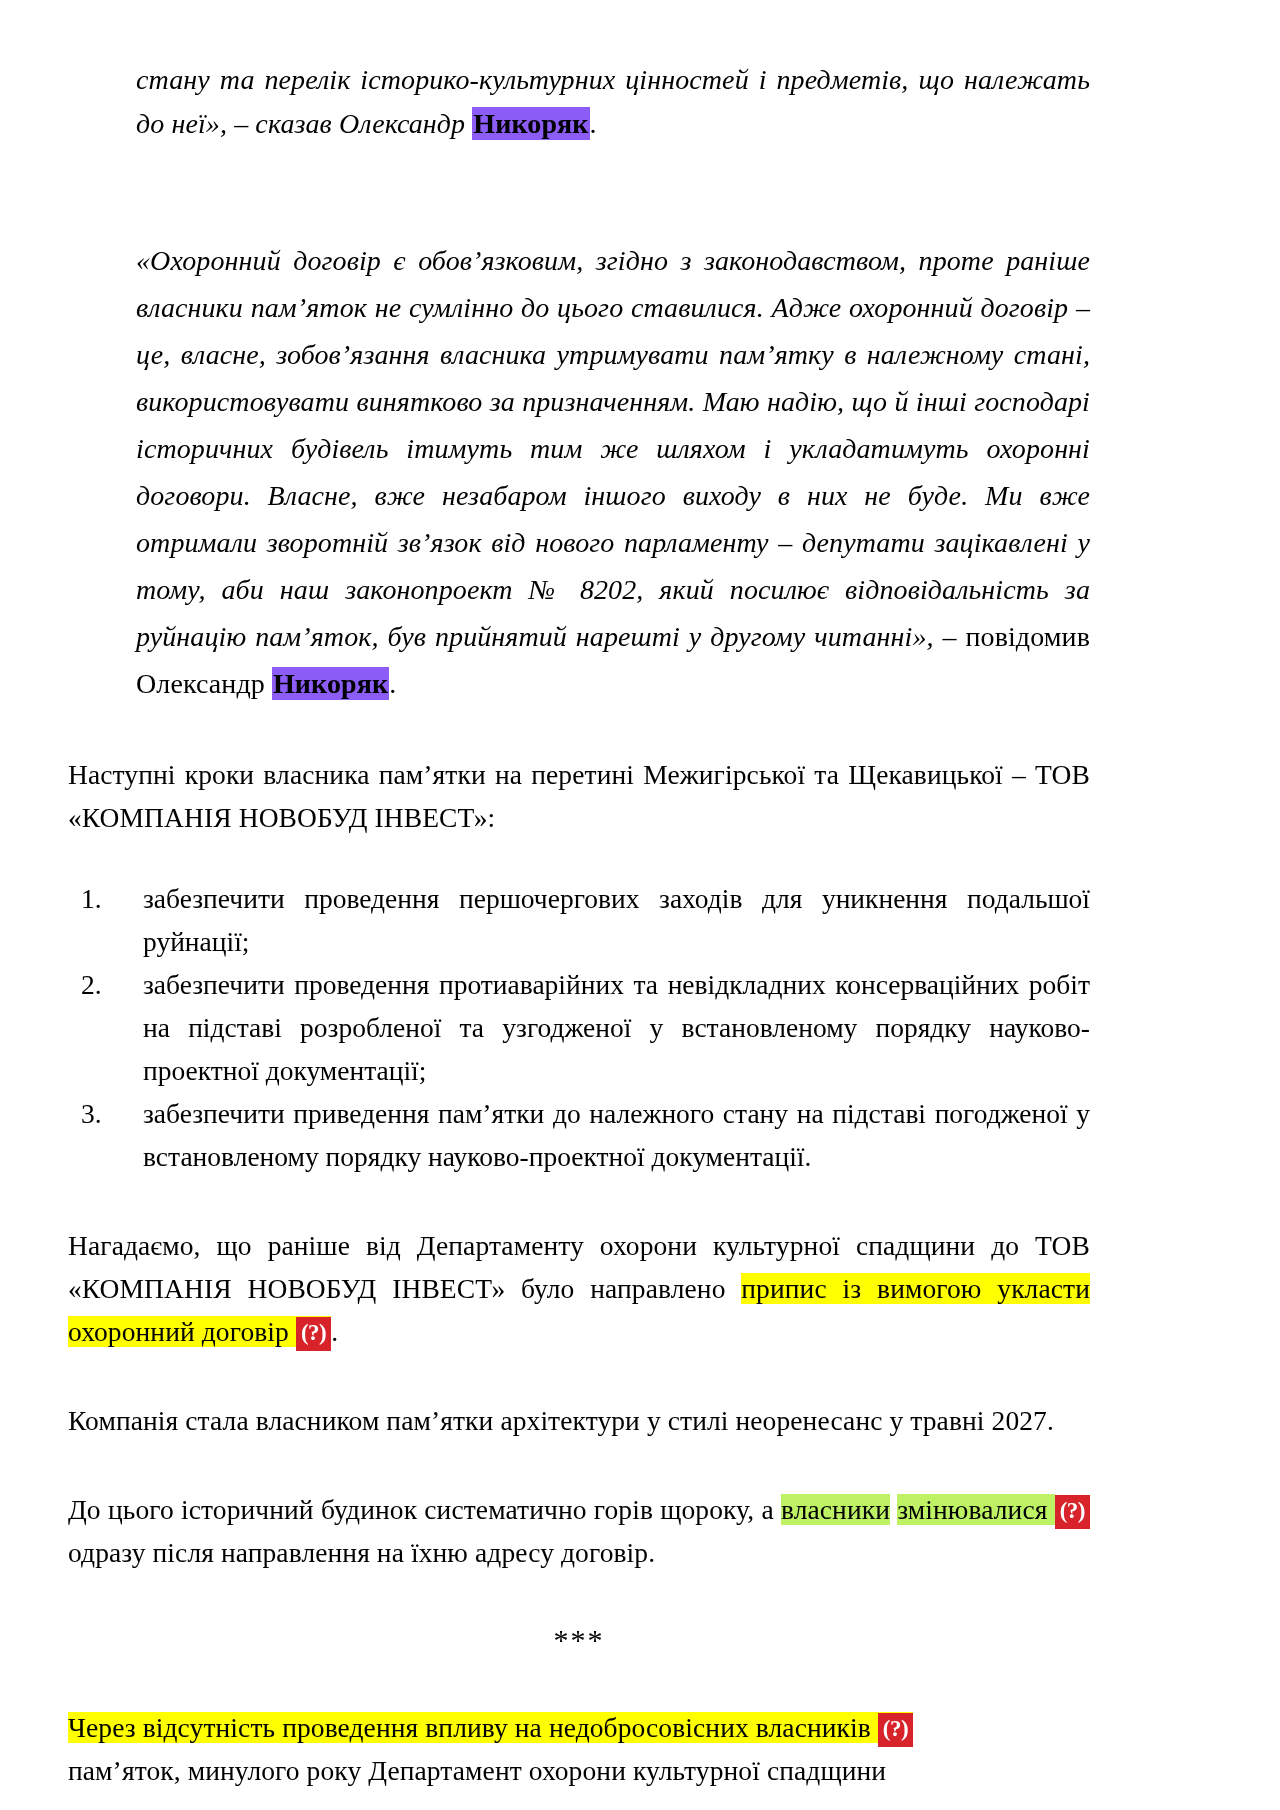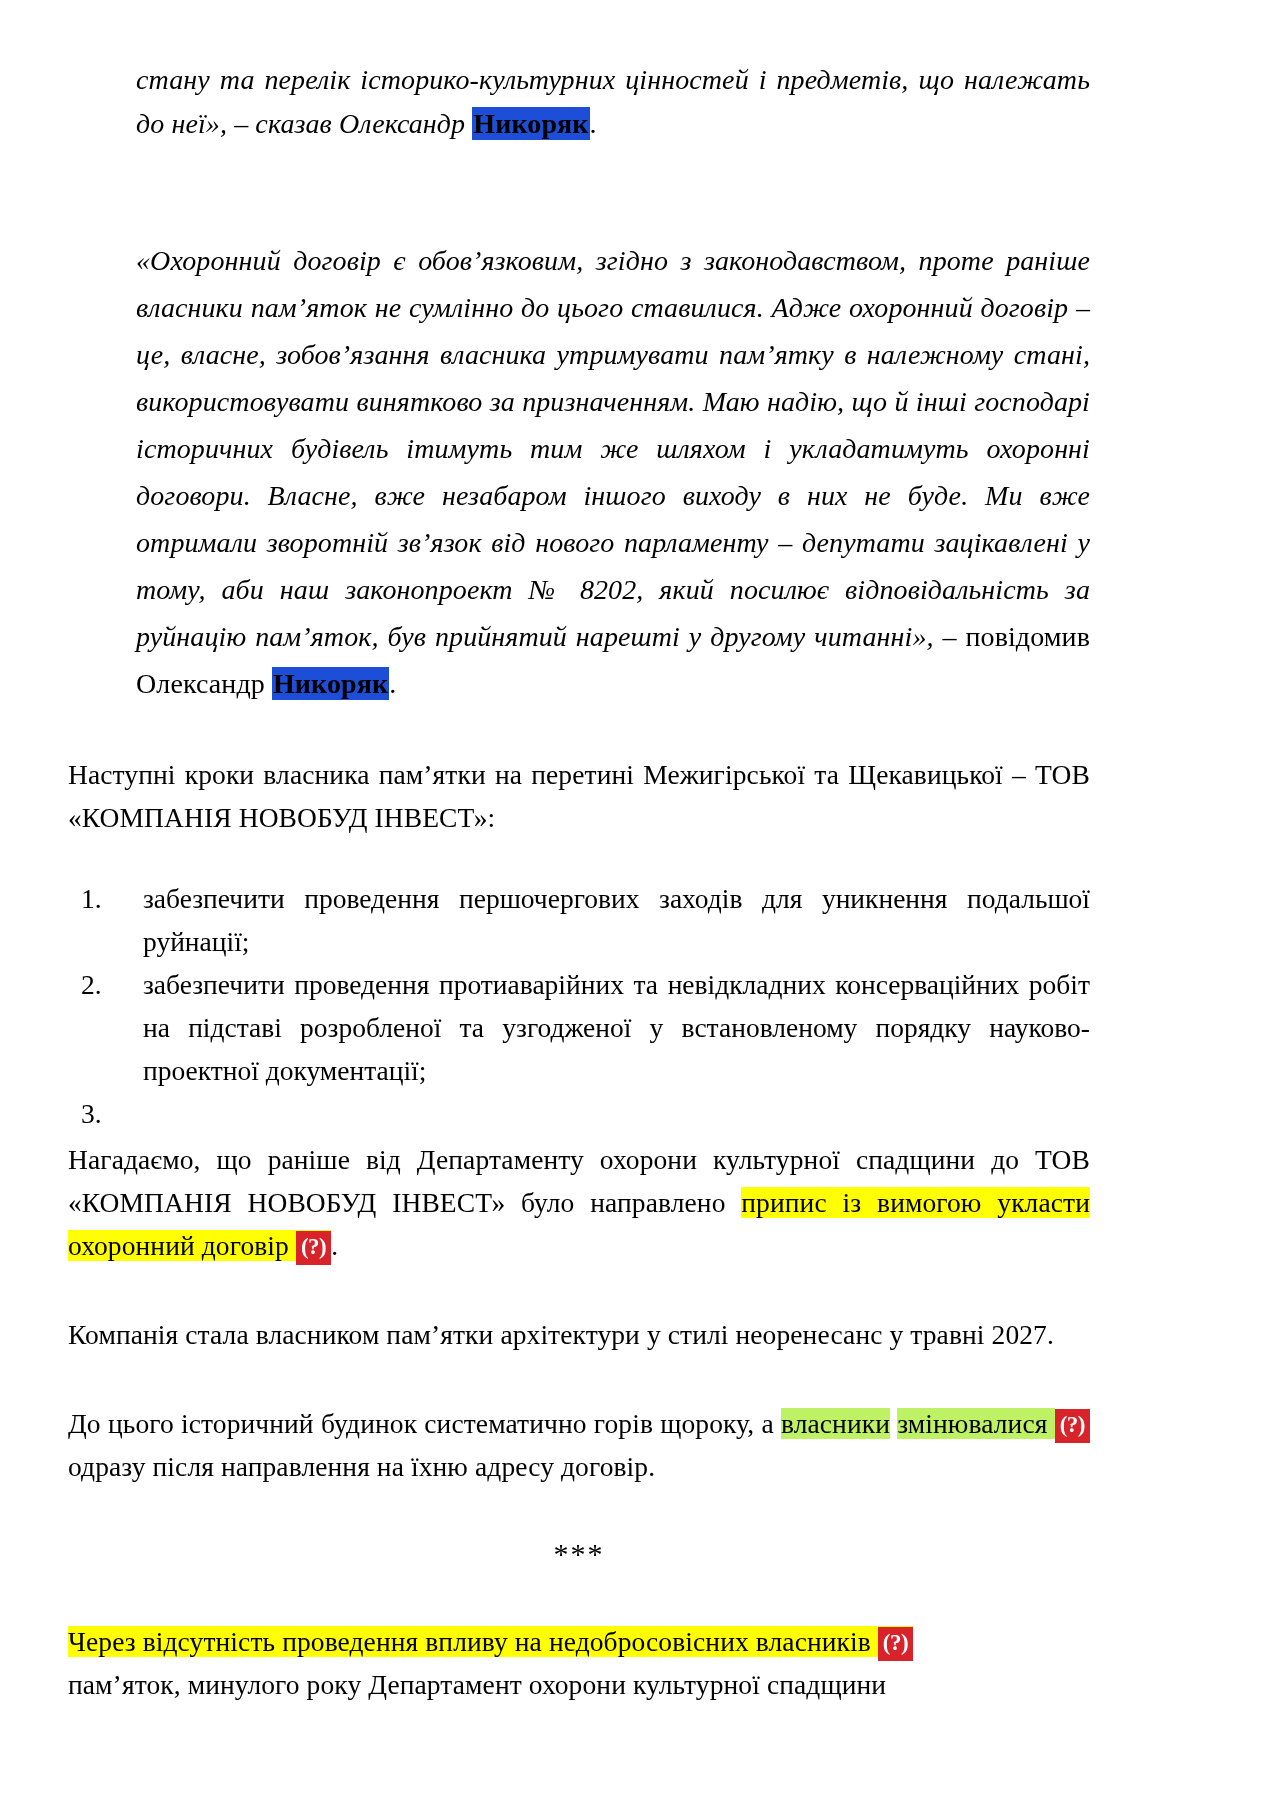--- a/index.html
+++ b/index.html
@@ -55,21 +55,21 @@
   }
   .quote .upright {
     font-style: normal;
   }
   .quote-first .upright {
     font-style: normal;
   }
 
   
   .hl-cyan {
-    background: #1d4ed8;
+    background: #8b5cf6;
     font-weight: bold;
     font-style: normal;
     padding: 1px 1px;
   }
   .hl-yellow {
     background: #ffff00;
   }
   .hl-magenta {
     background: #bef264;
   }
@@ -134,21 +134,21 @@
 
     <div class="spacer-lg"></div>
 
     <p>Наступні кроки власника пам’ятки на перетині Межигірської та Щекавицької – ТОВ «КОМПАНІЯ НОВОБУД ІНВЕСТ»:</p>
 
     <div class="spacer-md"></div>
 
     <ol class="numlist">
       <li><span class="num">1.</span><span>забезпечити проведення першочергових заходів для уникнення подальшої руйнації;</span></li>
       <li><span class="num">2.</span><span>забезпечити проведення протиаварійних та невідкладних консерваційних робіт на підставі розробленої та узгодженої у встановленому порядку науково-проектної документації;</span></li>
-      <li><span class="num">3.</span></li>
+      <li><span class="num">3.</span><span>забезпечити приведення пам’ятки до належного стану на підставі погодженої у встановленому порядку науково-проектної документації.</span></li>
     </ol>
 
     <div class="spacer-lg"></div>
 
     <p><span>Нагадаємо, що раніше від Департаменту охорони культурної спадщини до ТОВ «КОМПАНІЯ НОВОБУД ІНВЕСТ» було направлено </span><span class="hl-yellow">припис із вимогою укласти охоронний договір </span><span class="hl-yellow"><span class="badge">(?)</span></span><span>.</span></p>
 
     <div class="spacer-lg"></div>
 
     <p>Компанія стала власником пам’ятки архітектури у стилі неоренесанс у травні 2027.</p>
 

